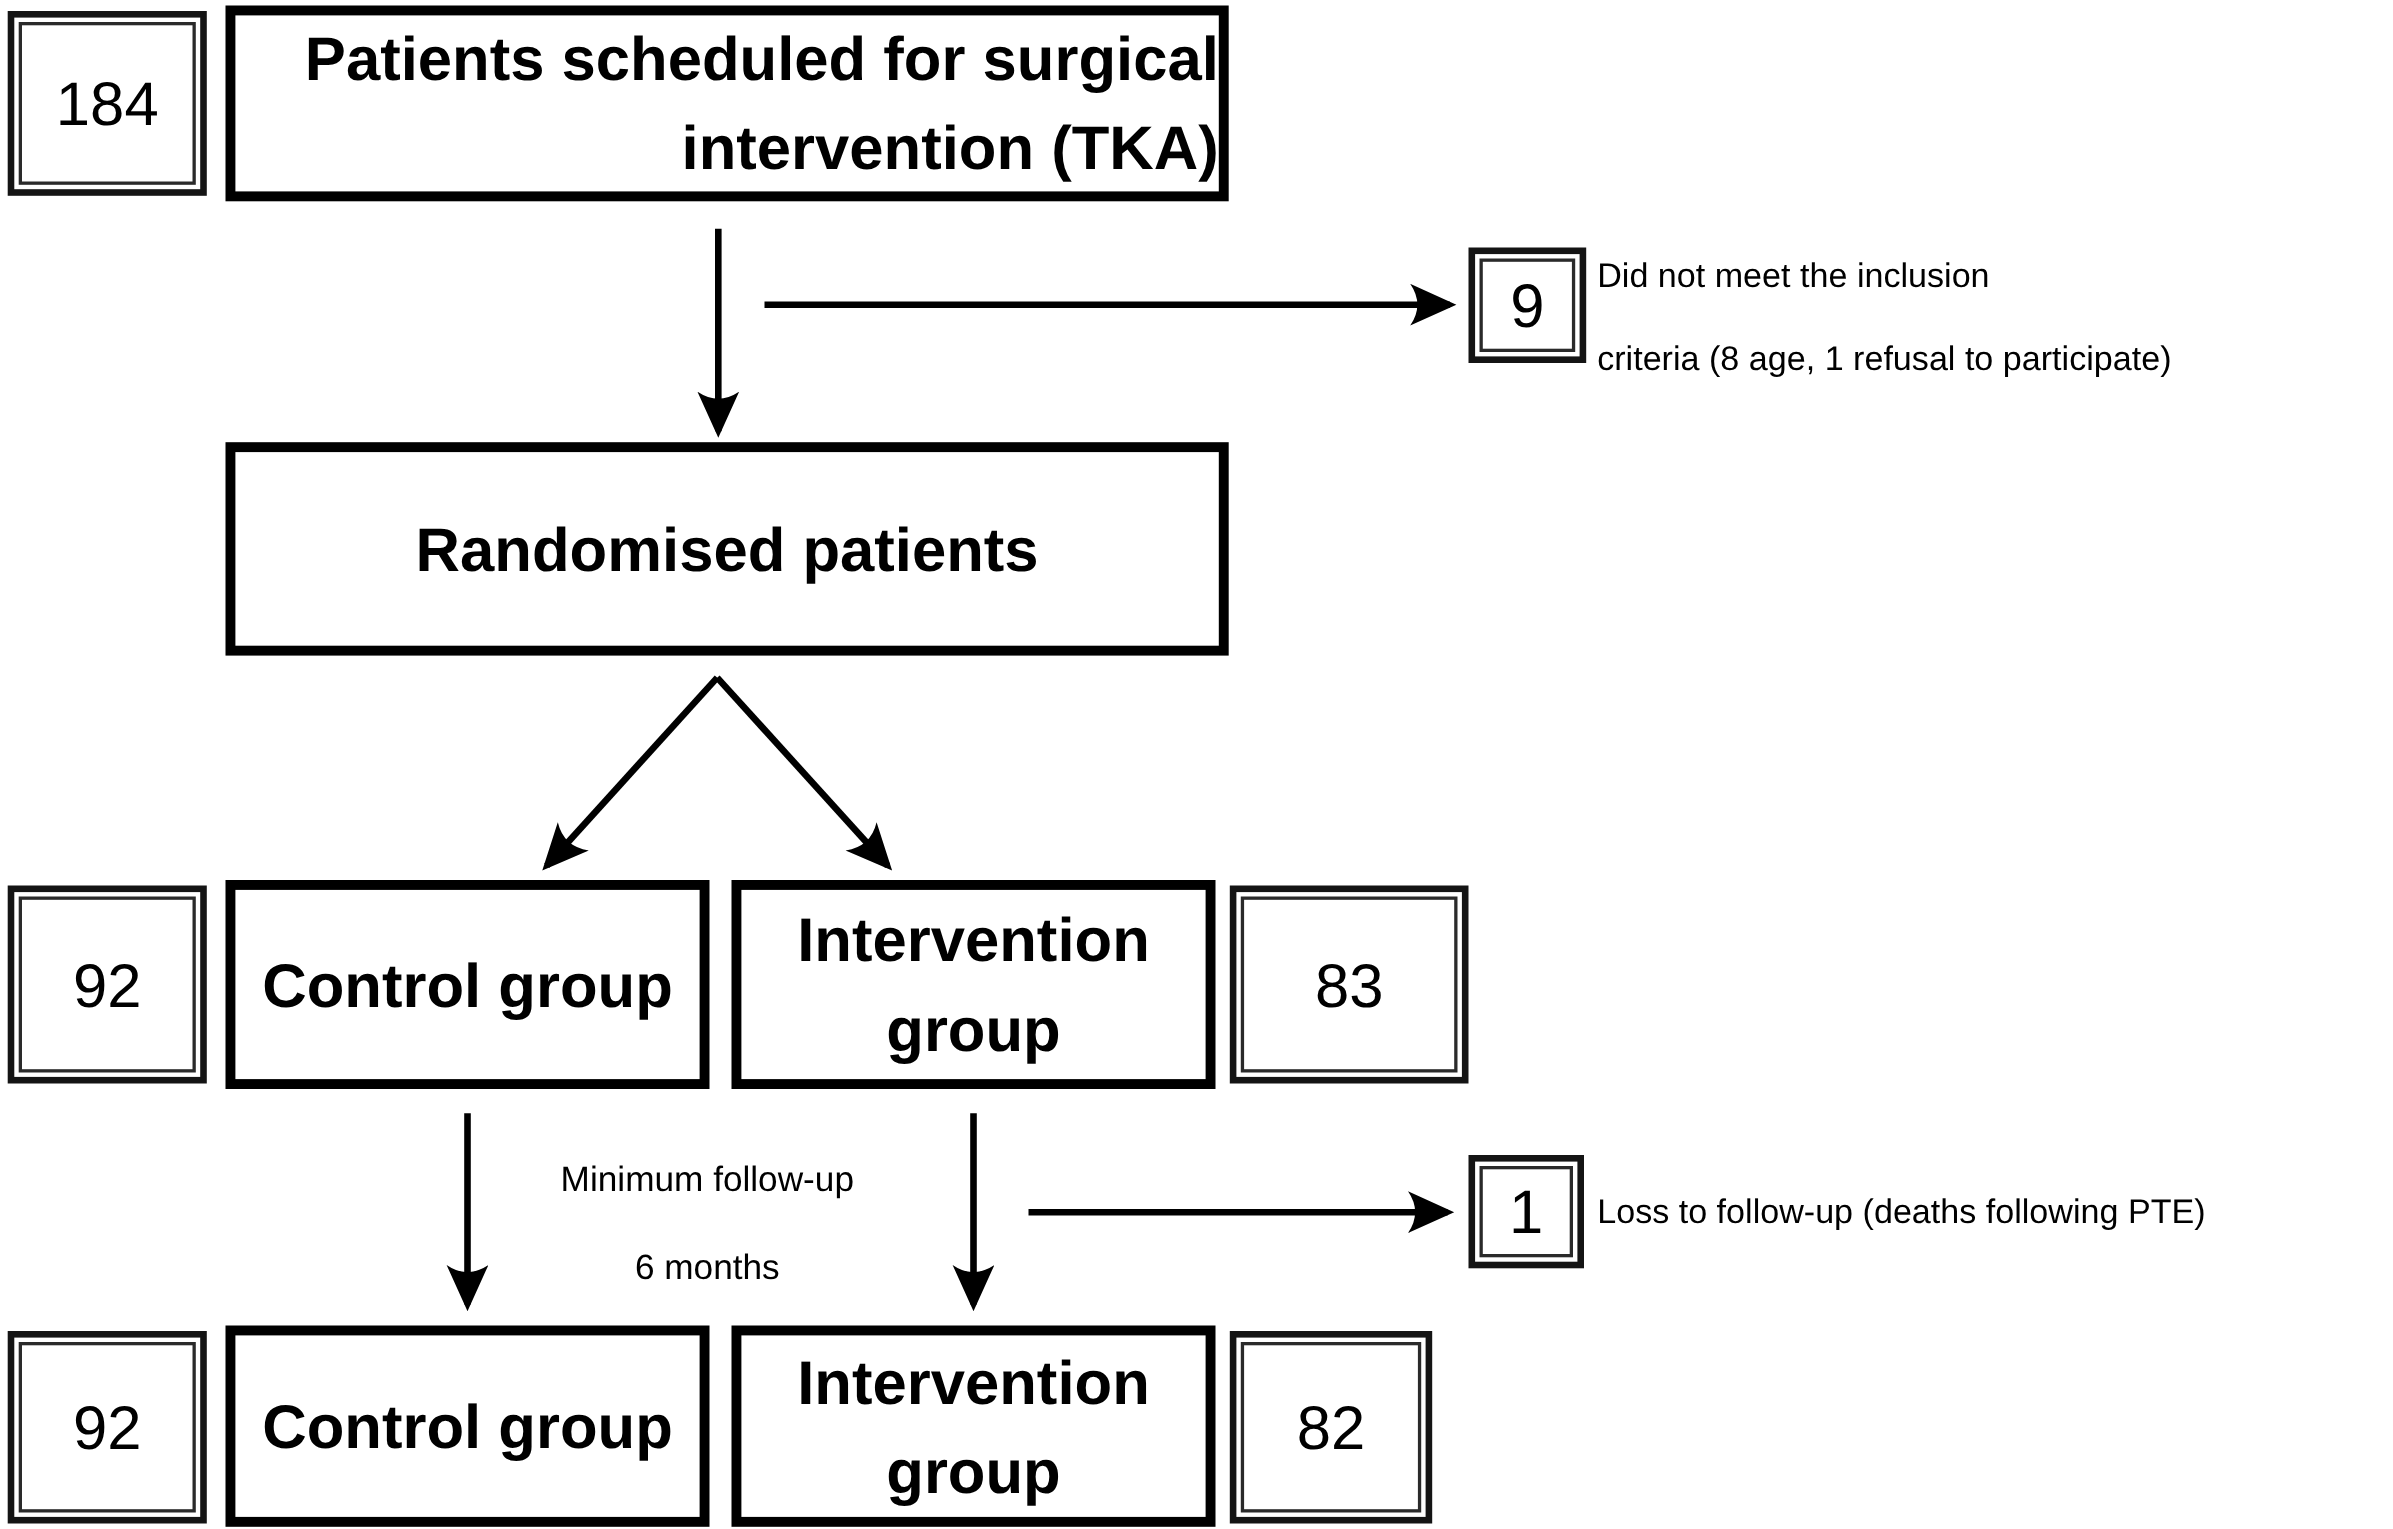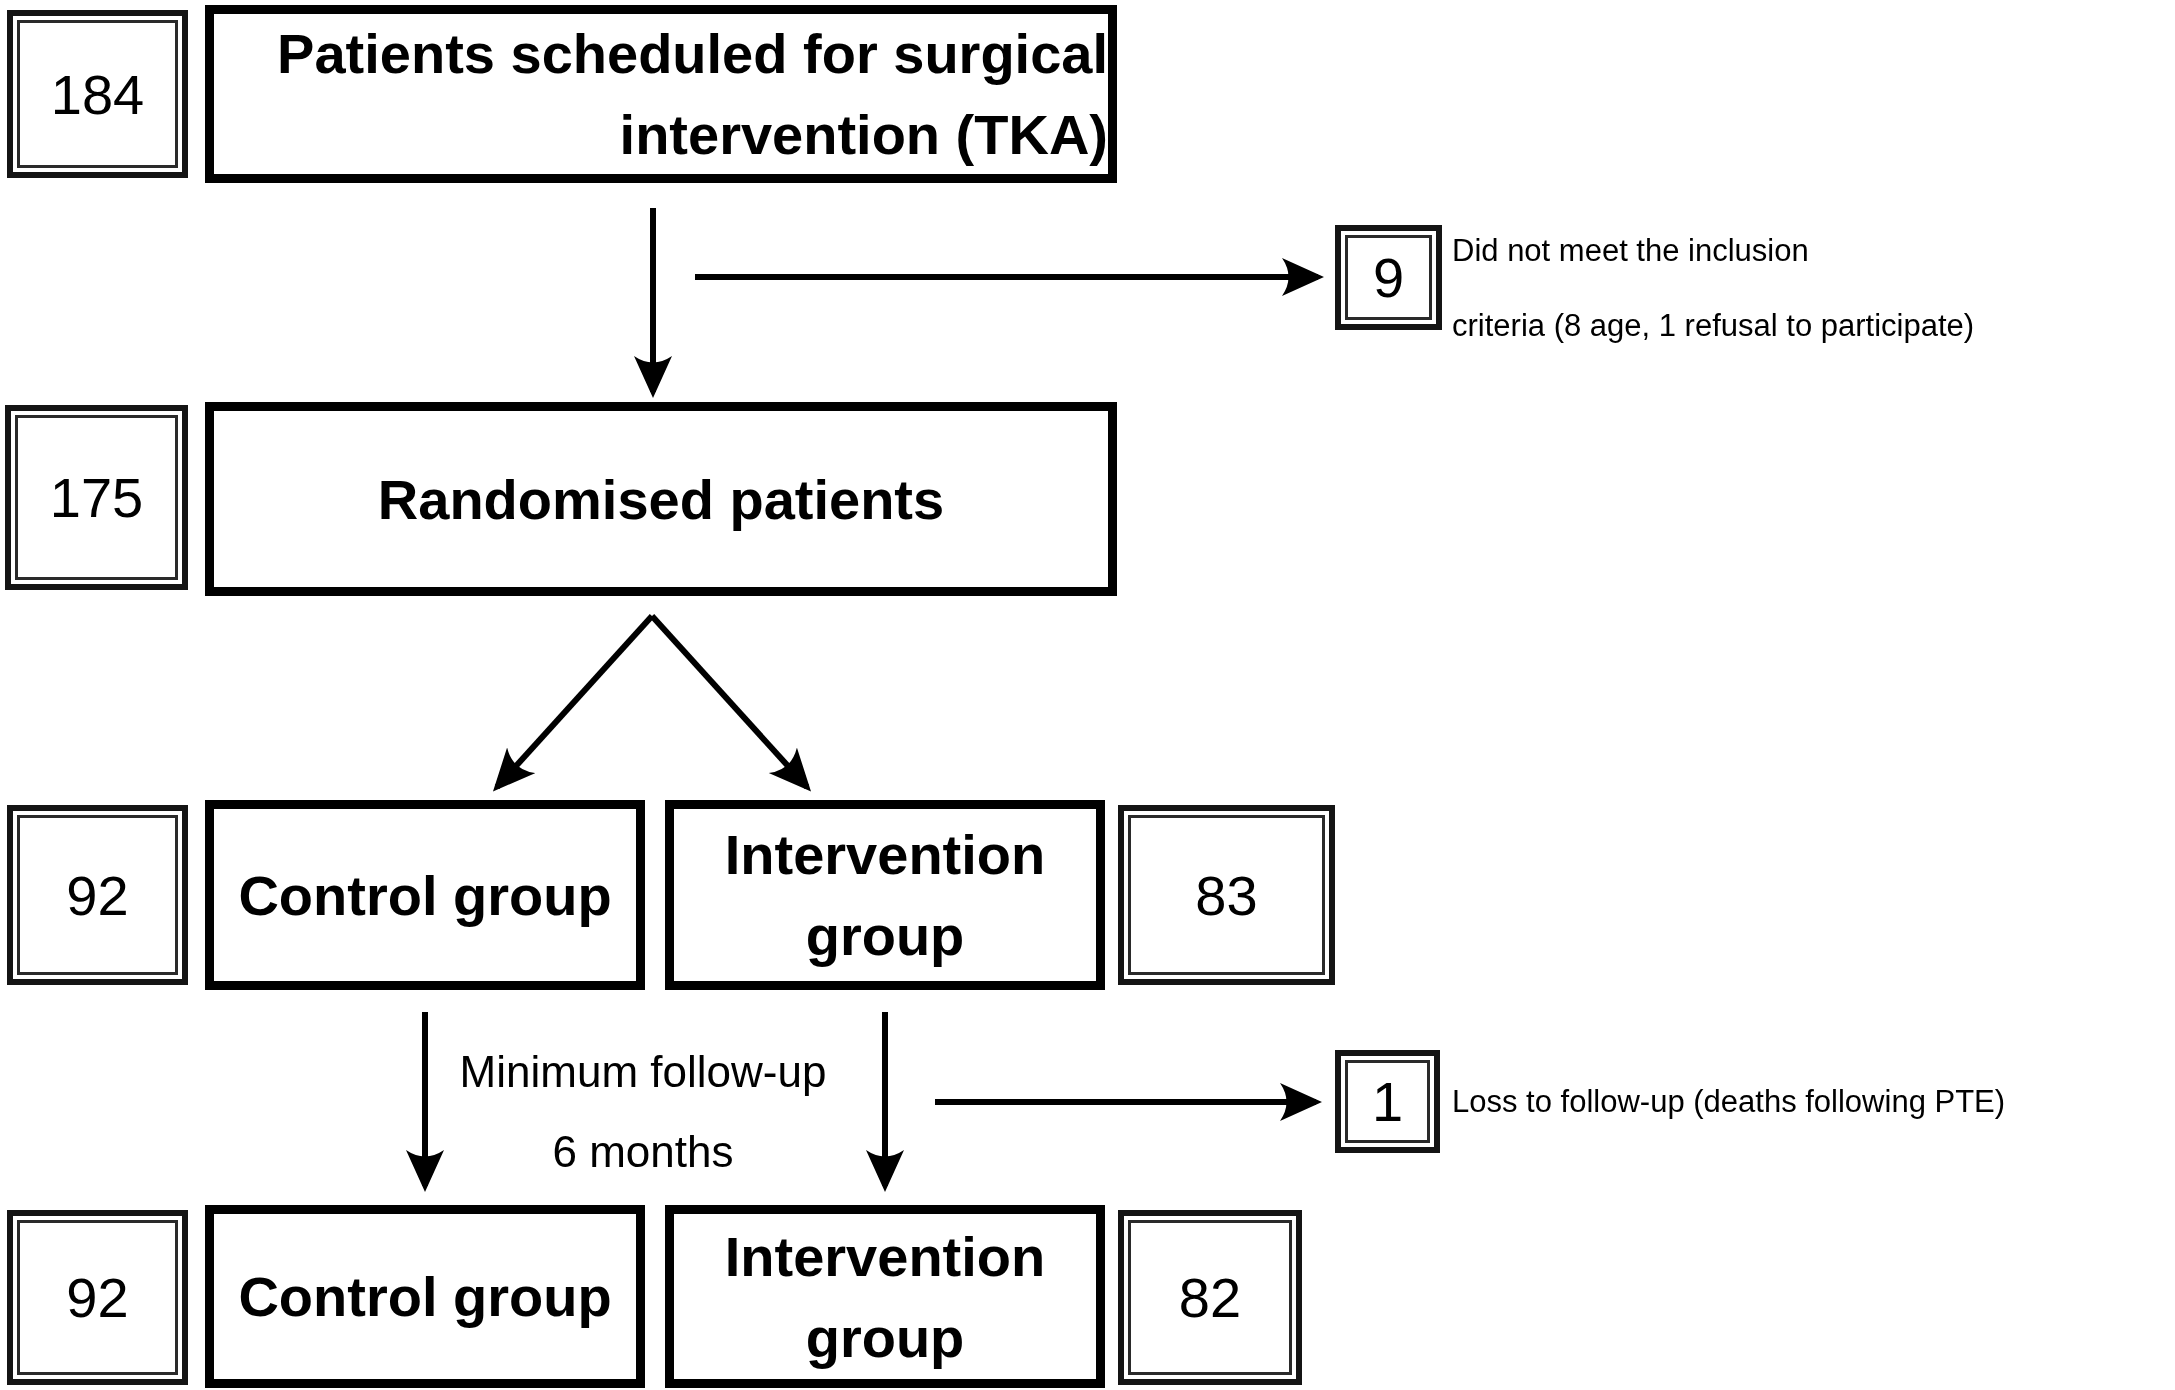--- a/index.html
+++ b/index.html
@@ -38,21 +38,21 @@
     font-size: 56px; font-weight: normal; color: #000000;
   }
 
   .annotation {
     position: absolute;
     font-size: 31px; line-height: 75px; font-weight: normal;
     white-space: nowrap; color: #000000;
   }
   .fu-note {
     position: absolute;
-    font-size: 44px; line-height: 80px; font-weight: normal;
+    font-size: 32px; line-height: 80px; font-weight: normal;
     text-align: center; white-space: nowrap; color: #000000;
   }
   svg.arrows { position: absolute; left: 0; top: 0; }
   svg.arrows line { stroke: #000000; stroke-width: 6; }
 </style>
 </head>
 <body>
 
 <div id="canvas">
 
@@ -80,23 +80,20 @@
   </div>
 
   <div class="numbox" style="left:1335px; top:225px; width:107px; height:105px">
     <div class="numbox-inner">9</div>
   </div>
   <div class="annotation" style="left:1452px; top:213px">
     <div>Did not meet the inclusion</div>
     <div>criteria (8 age, 1 refusal to participate)</div>
   </div>
 
-  <div class="numbox" style="left:5px; top:405px; width:183px; height:185px">
-    <div class="numbox-inner">175</div>
-  </div>
   <div class="bigbox" style="left:205px; top:402px; width:912px; height:194px">
     <span>Randomised patients</span>
   </div>
 
   <div class="numbox" style="left:7px; top:805px; width:181px; height:180px">
     <div class="numbox-inner">92</div>
   </div>
   <div class="bigbox" style="left:205px; top:800px; width:440px; height:190px">
     <span>Control group</span>
   </div>

